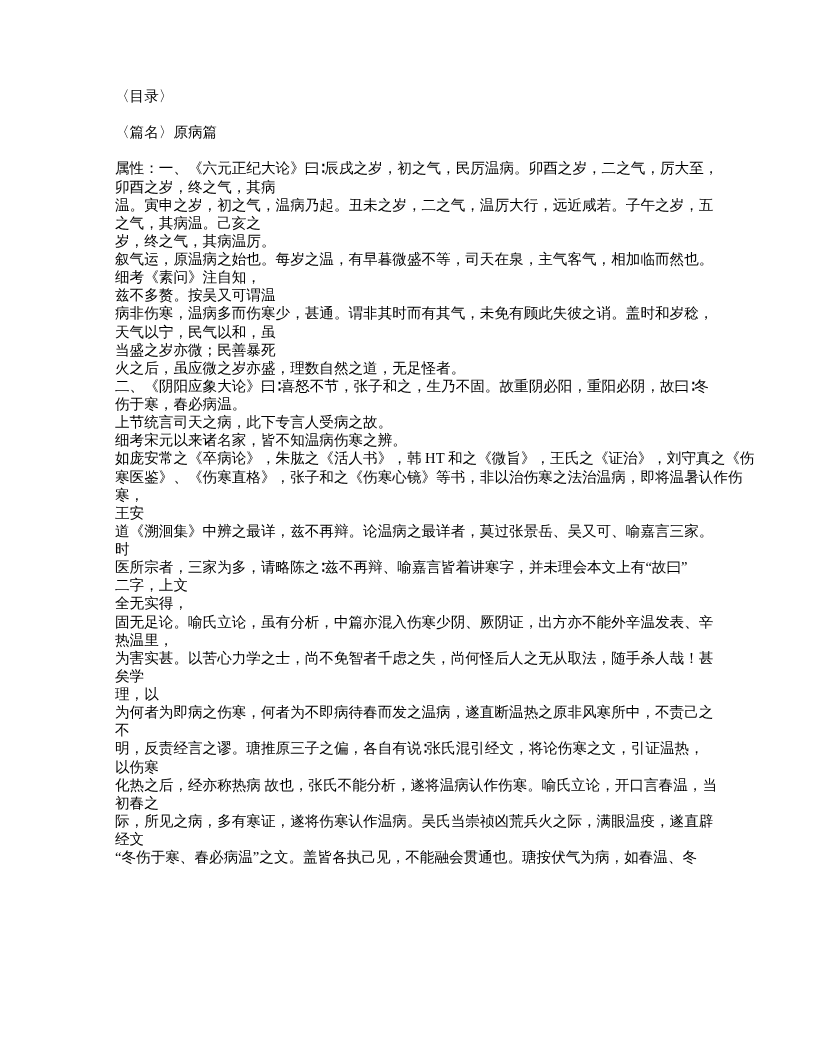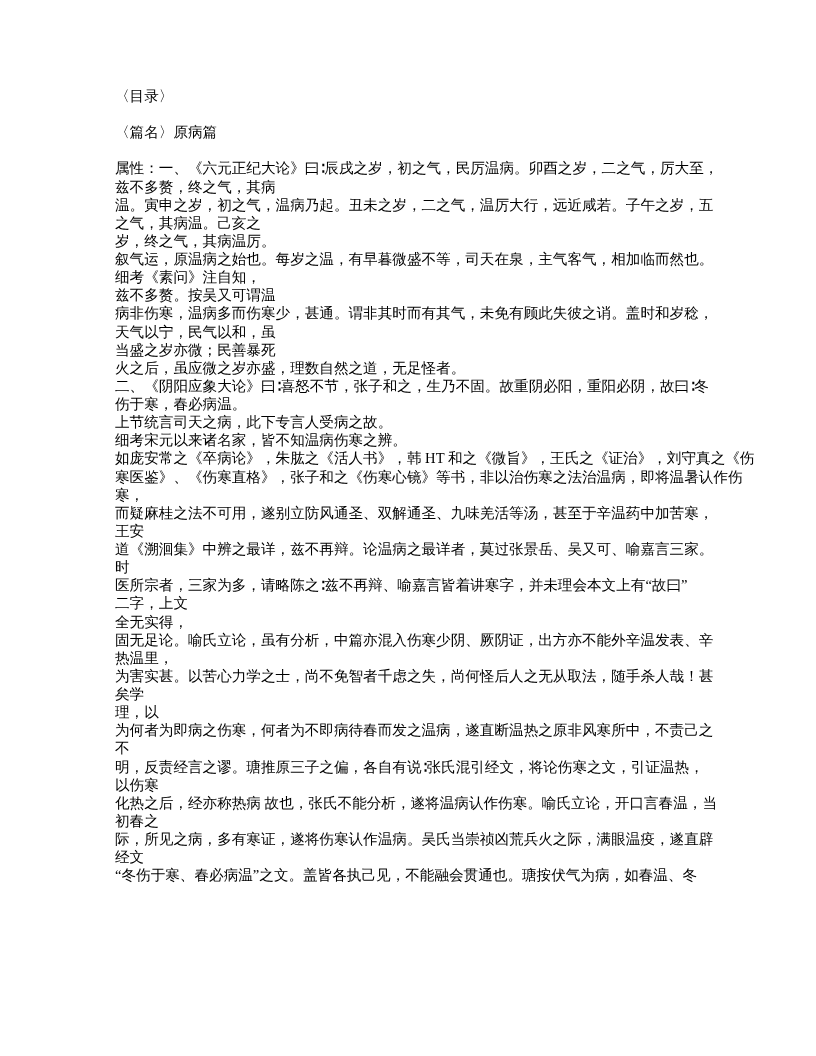--- a/index.html
+++ b/index.html
@@ -32,39 +32,38 @@
 </head>
 <body>
 
 <div class="page">
   <div class="text-block">
     <div class="line">〈目录〉</div>
     <div class="line"></div>
     <div class="line">〈篇名〉原病篇</div>
     <div class="line"></div>
     <div class="line">属性：一、《六元正纪大论》曰∶辰戌之岁，初之气，民厉温病。卯酉之岁，二之气，厉大至，</div>
-    <div class="line">兹不多赘，终之气，其病</div>
+    <div class="line">卯酉之岁，终之气，其病</div>
     <div class="line">温。寅申之岁，初之气，温病乃起。丑未之岁，二之气，温厉大行，远近咸若。子午之岁，五</div>
     <div class="line">之气，其病温。己亥之</div>
     <div class="line">岁，终之气，其病温厉。</div>
     <div class="line">叙气运，原温病之始也。每岁之温，有早暮微盛不等，司天在泉，主气客气，相加临而然也。</div>
     <div class="line">细考《素问》注自知，</div>
     <div class="line">兹不多赘。按吴又可谓温</div>
     <div class="line">病非伤寒，温病多而伤寒少，甚通。谓非其时而有其气，未免有顾此失彼之诮。盖时和岁稔，</div>
     <div class="line">天气以宁，民气以和，虽</div>
     <div class="line">当盛之岁亦微；民善暴死</div>
     <div class="line">火之后，虽应微之岁亦盛，理数自然之道，无足怪者。</div>
     <div class="line">二、《阴阳应象大论》曰∶喜怒不节，张子和之，生乃不固。故重阴必阳，重阳必阴，故曰∶冬</div>
     <div class="line">伤于寒，春必病温。</div>
     <div class="line">上节统言司天之病，此下专言人受病之故。</div>
     <div class="line">细考宋元以来诸名家，皆不知温病伤寒之辨。</div>
     <div class="line">如庞安常之《卒病论》，朱肱之《活人书》，韩 HT 和之《微旨》，王氏之《证治》，刘守真之《伤</div>
     <div class="line">寒医鉴》、《伤寒直格》，张子和之《伤寒心镜》等书，非以治伤寒之法治温病，即将温暑认作伤</div>
     <div class="line">寒，</div>
-    <div class="line">而疑麻桂之法不可用，遂别立防风通圣、双解通圣、九味羌活等汤，甚至于辛温药中加苦寒，</div>
     <div class="line">王安</div>
     <div class="line">道《溯洄集》中辨之最详，兹不再辩。论温病之最详者，莫过张景岳、吴又可、喻嘉言三家。</div>
     <div class="line">时</div>
     <div class="line">医所宗者，三家为多，请略陈之∶兹不再辩、喻嘉言皆着讲寒字，并未理会本文上有“故曰”</div>
     <div class="line">二字，上文</div>
     <div class="line">全无实得，</div>
     <div class="line">固无足论。喻氏立论，虽有分析，中篇亦混入伤寒少阴、厥阴证，出方亦不能外辛温发表、辛</div>
     <div class="line">热温里，</div>
     <div class="line">为害实甚。以苦心力学之士，尚不免智者千虑之失，尚何怪后人之无从取法，随手杀人哉！甚</div>
     <div class="line">矣学</div>

